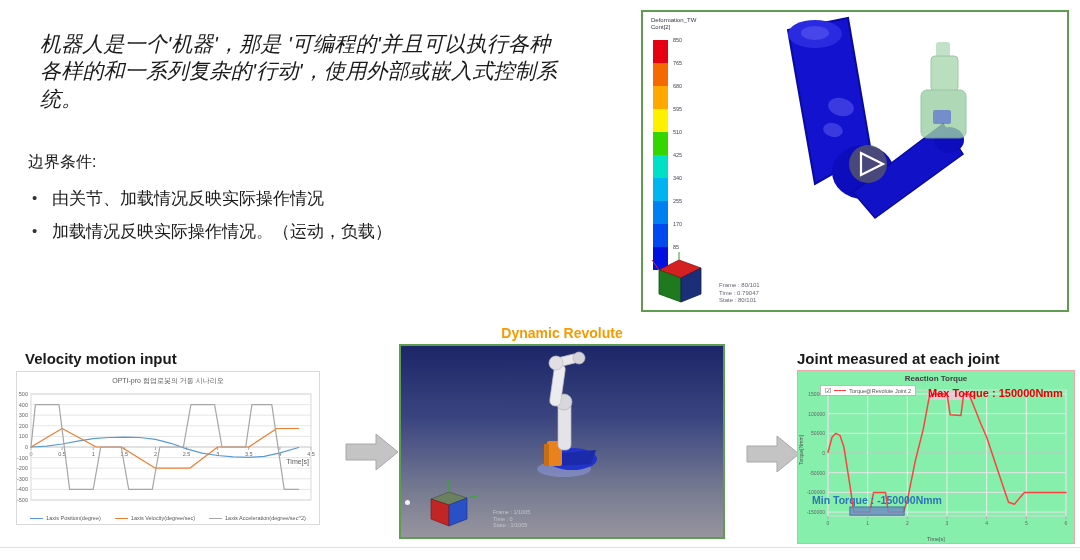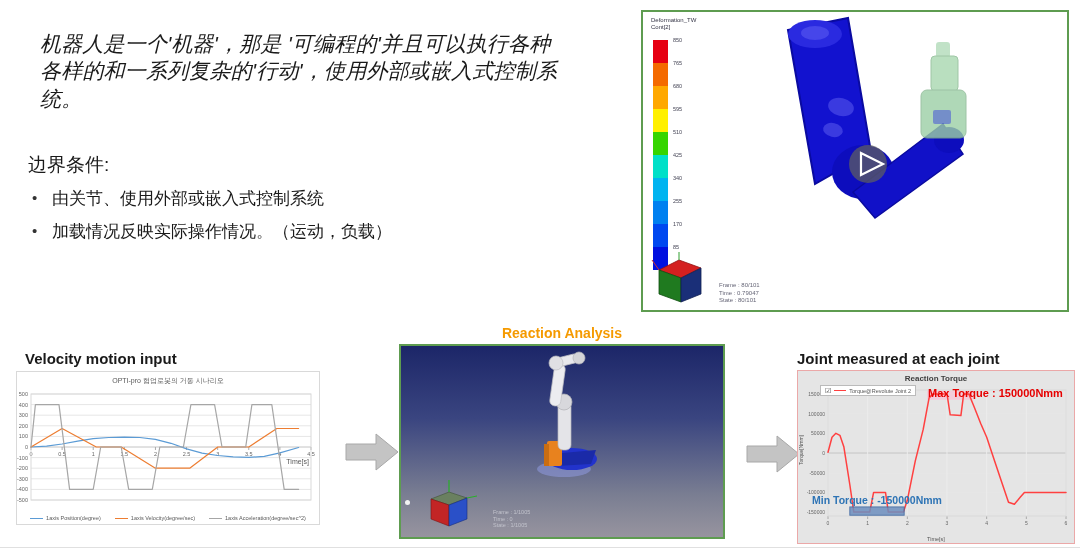--- a/index.html
+++ b/index.html
@@ -1,21 +1,21 @@
 <!DOCTYPE html>
 <html><head>
 <meta charset="utf-8">
 <style>
   html,body{margin:0;padding:0;background:#fff;}
   .slide{position:relative;width:1080px;height:560px;background:#fff;overflow:hidden;
          font-family:"Liberation Sans",sans-serif;color:#1a1a1a;}
   
   .intro{position:absolute;left:40px;top:30px;width:525px;font-size:21px;font-style:italic;
          line-height:1.3;letter-spacing:.2px;}
-  .bheading{position:absolute;left:28px;top:152px;font-size:19px;}
+  .bheading{position:absolute;left:28px;top:152px;font-size:16px;}
   .bullets{position:absolute;left:28px;top:190px;width:520px;font-size:17px;line-height:1.0;}
   .bullets .bi{position:relative;padding-left:24px;margin-bottom:16px;}
   .bullets .bi::before{content:"•";position:absolute;left:4px;top:0;font-size:15px;color:#333;}
   
   .deform{position:absolute;left:641px;top:10px;width:424px;height:298px;border:2px solid #5e9c50;background:#fff;}
   .cb-title{position:absolute;left:8px;top:5px;font-size:6px;color:#334;line-height:1.15;}
   .cbar{position:absolute;left:10px;top:28px;width:15px;height:230px;}
   .cbar .band{width:15px;height:23px;}
   .cbtick{position:absolute;font-size:5.5px;color:#445;}
   .deform-status{position:absolute;left:76px;top:270px;font-size:6px;color:#667;line-height:1.25;}
@@ -36,41 +36,41 @@
   .lg-line{display:inline-block;width:13px;height:0;border-top:1.4px solid #888;}
   
   .arrow1{position:absolute;left:344px;top:430px;}
   .arrow2{position:absolute;left:745px;top:432px;}
   
   .dyn{position:absolute;left:399px;top:344px;width:322px;height:191px;border:2px solid #5e9c50;
        background:linear-gradient(180deg,#1c2668 0%,#3a4580 38%,#7a7e92 78%,#97949f 100%);}
   .dyn-status{position:absolute;left:92px;top:163px;font-size:5.5px;color:#c2c3cc;line-height:1.2;}
   .dyn-dot{position:absolute;left:4px;top:154px;width:5px;height:5px;border-radius:50%;background:#f2f2f2;}
   
-  .tqbox{position:absolute;left:797px;top:370px;width:276px;height:172px;border:1px solid #eba8a8;background:#e5e5e5;}
+  .tqbox{position:absolute;left:797px;top:370px;width:276px;height:172px;border:1px solid #eba8a8;background:#86efac;}
   .tq-title{height:12px;padding-top:3px;text-align:center;font-size:8px;font-weight:bold;color:#404040;}
   .t-legend{position:absolute;left:22px;top:14px;display:flex;align-items:center;gap:3px;
             border:1px solid #bbb;background:#fff;padding:1px 4px;font-size:5.5px;color:#555;}
   .t-check{font-size:7px;color:#444;line-height:1;}
   .t-sw{display:inline-block;width:12px;height:0;border-top:1.4px solid #ff4040;}
   .max-anno{position:absolute;left:110px;top:16px;font-size:11px;font-weight:bold;color:#e60000;white-space:nowrap;margin-left:20px;}
   .min-anno{position:absolute;left:14px;top:123px;font-size:10.5px;font-weight:bold;color:#2e74b5;white-space:nowrap;text-align:right;}
   .t-ylabel{position:absolute;left:-12px;top:76px;font-size:5px;color:#555;transform:rotate(-90deg);}
   .t-xlabel{position:absolute;bottom:1px;width:100%;text-align:center;font-size:5.5px;color:#555;}
   .baseline{position:absolute;left:0;top:547px;width:1080px;height:1px;background:#e0e0e0;}
 </style>
 </head>
 <body>
 
 <div class="slide">
 
   <div class="intro">机器人是一个'机器'，那是 '可编程的'并且可以执行各种各样的和一系列复杂的'行动'，使用外部或嵌入式控制系统。</div>
   <div class="bheading">边界条件:</div>
   <div class="bullets">
-    <div class="bi">由关节、使用外部或嵌入式控制系统</div>
+    <div class="bi">由关节、加载情况反映实际操作情况</div>
     <div class="bi">加载情况反映实际操作情况。（运动，负载）</div>
   </div>
 
   <div class="deform">
     <div class="cb-title">
       <div>Deformation_TW</div>
       <div>Cont[2]</div>
     </div>
     <div class="cbar" id="cbar">
         <div class="band" style="background: rgb(230, 0, 18);"></div>
@@ -128,21 +128,21 @@
     </svg>
 
     <div class="deform-status">
       <div>Frame : 80/101</div>
       <div>Time : 0.79047</div>
       <div>State : 80/101</div>
     </div>
   </div>
 
   <div class="h-left">Velocity motion input</div>
-  <div class="h-dyn">Reaction Analysis</div>
+  <div class="h-dyn">Dynamic Revolute</div>
   <div class="h-right">Joint measured at each joint</div>
 
   <div class="velbox">
     <div class="vel-title">OPTI-pro 협업로봇의 거동 시나리오</div>
     <svg id="chart1" width="302" height="118">
         <line x1="14" x2="294" y1="6" y2="6" stroke="#e6e6e6" stroke-width="1"></line>
         <text x="11" y="8" text-anchor="end" font-size="5.5" fill="#666" font-family="Liberation Sans, sans-serif">500</text>
         <line x1="14" x2="294" y1="16.6" y2="16.6" stroke="#e6e6e6" stroke-width="1"></line>
         <text x="11" y="18.6" text-anchor="end" font-size="5.5" fill="#666" font-family="Liberation Sans, sans-serif">400</text>
         <line x1="14" x2="294" y1="27.200000000000003" y2="27.200000000000003" stroke="#e6e6e6" stroke-width="1"></line>

